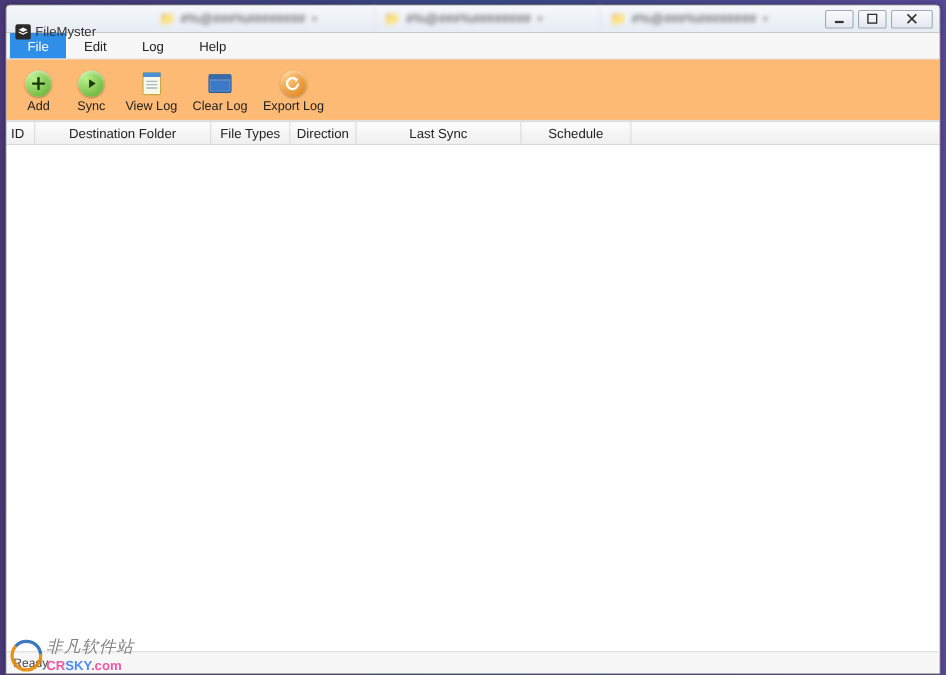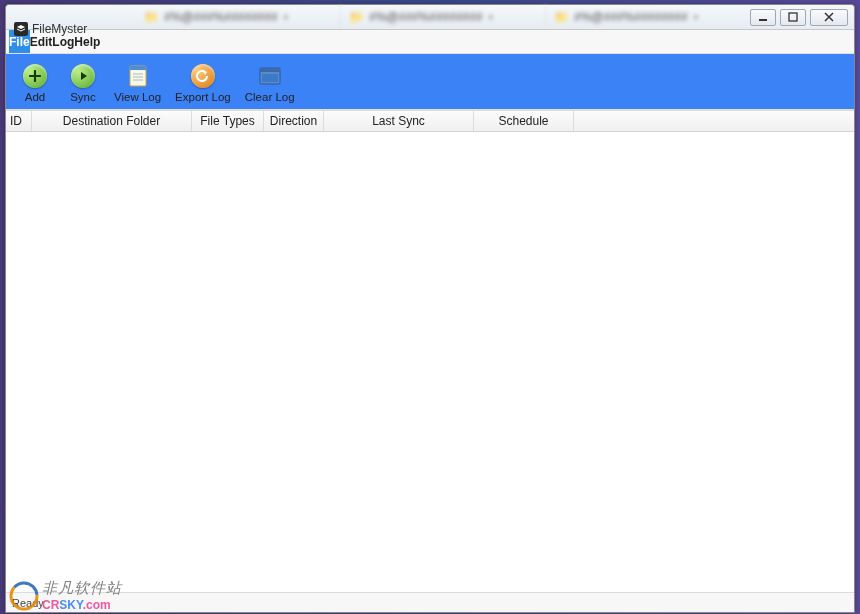--- a/index.html
+++ b/index.html
@@ -76,39 +76,38 @@
     
     .menubar {
       height: 24px;
       background: #f7f7f7;
       border-bottom: 1px solid #e0e0e0;
       display: flex;
       align-items: stretch;
       padding-left: 3px;
     }
     .menu-item {
-      padding: 0 0;
+      padding: 0 16px;
       font-size: 12px;
       display: flex; align-items: center;
       color: #222;
-      font-weight: bold;
     }
     .menu-item.active {
       background: #2f8fe8;
       color: #fff;
     }
     
     .toolbar {
       height: 56px;
       display: flex;
       align-items: center;
       padding: 4px 6px 2px 6px;
       gap: 2px;
       border-bottom: 1px solid #e0e0e0;
-      background: #3b82f6;
+      background: #fdba74;
     }
     .tool-btn {
       display: flex;
       flex-direction: column;
       align-items: center;
       justify-content: center;
       min-width: 46px;
       height: 50px;
       padding: 2px 6px;
       font-size: 11.5px;
@@ -255,39 +254,39 @@
         <svg width="22" height="26" viewBox="0 0 22 26">
           <rect x="3" y="3" width="16" height="20" rx="1" fill="#f8f8e8" stroke="#c8a840" stroke-width="1"></rect>
           <rect x="3" y="3" width="16" height="4" fill="#4a8fd8"></rect>
           <path d="M6 11 H16 M6 14 H16 M6 17 H16" stroke="#a8b8c8" stroke-width="1.2"></path>
         </svg>
       </span>
       <span>View Log</span>
     </div>
     <div class="tool-btn">
       <span class="ticon">
+        <svg width="24" height="24" viewBox="0 0 24 24">
+          <rect x="2" y="4" width="20" height="16" rx="1" fill="#5a8ac8" stroke="#2a5a98" stroke-width="1"></rect>
+          <rect x="2" y="4" width="20" height="4" fill="#3a6aa8"></rect>
+          <rect x="4" y="10" width="16" height="8" fill="linear" style="fill:#3a6aa8"></rect>
+          <rect x="4" y="10" width="16" height="8" fill="#3a7ac8"></rect>
+        </svg>
+      </span>
+      <span>Clear Log</span>
+    </div>
+    <div class="tool-btn">
+      <span class="ticon">
         <span class="circle" style="background:radial-gradient(circle at 30% 30%, #ffc87a, #d87a10);">
           <svg width="14" height="14">
               <path d="M9 3 A5 5 0 1 0 11 7" stroke="#fff" stroke-width="2" fill="none"></path>
               <path d="M7 1 L11 3 L9 6 Z" fill="#fff"></path>
             </svg>
         </span>
       </span>
       <span>Export Log</span>
-    </div>
-    <div class="tool-btn">
-      <span class="ticon">
-        <svg width="24" height="24" viewBox="0 0 24 24">
-          <rect x="2" y="4" width="20" height="16" rx="1" fill="#5a8ac8" stroke="#2a5a98" stroke-width="1"></rect>
-          <rect x="2" y="4" width="20" height="4" fill="#3a6aa8"></rect>
-          <rect x="4" y="10" width="16" height="8" fill="linear" style="fill:#3a6aa8"></rect>
-          <rect x="4" y="10" width="16" height="8" fill="#3a7ac8"></rect>
-        </svg>
-      </span>
-      <span>Clear Log</span>
     </div>
   </div>
 
   <div class="table-header">
     <div class="th" style="width:26px;justify-content:flex-start;">ID</div>
     <div class="th" style="width:160px;">Destination Folder</div>
     <div class="th" style="width:72px;">File Types</div>
     <div class="th" style="width:60px;">Direction</div>
     <div class="th" style="width:150px;">Last Sync</div>
     <div class="th" style="width:100px;">Schedule</div>

